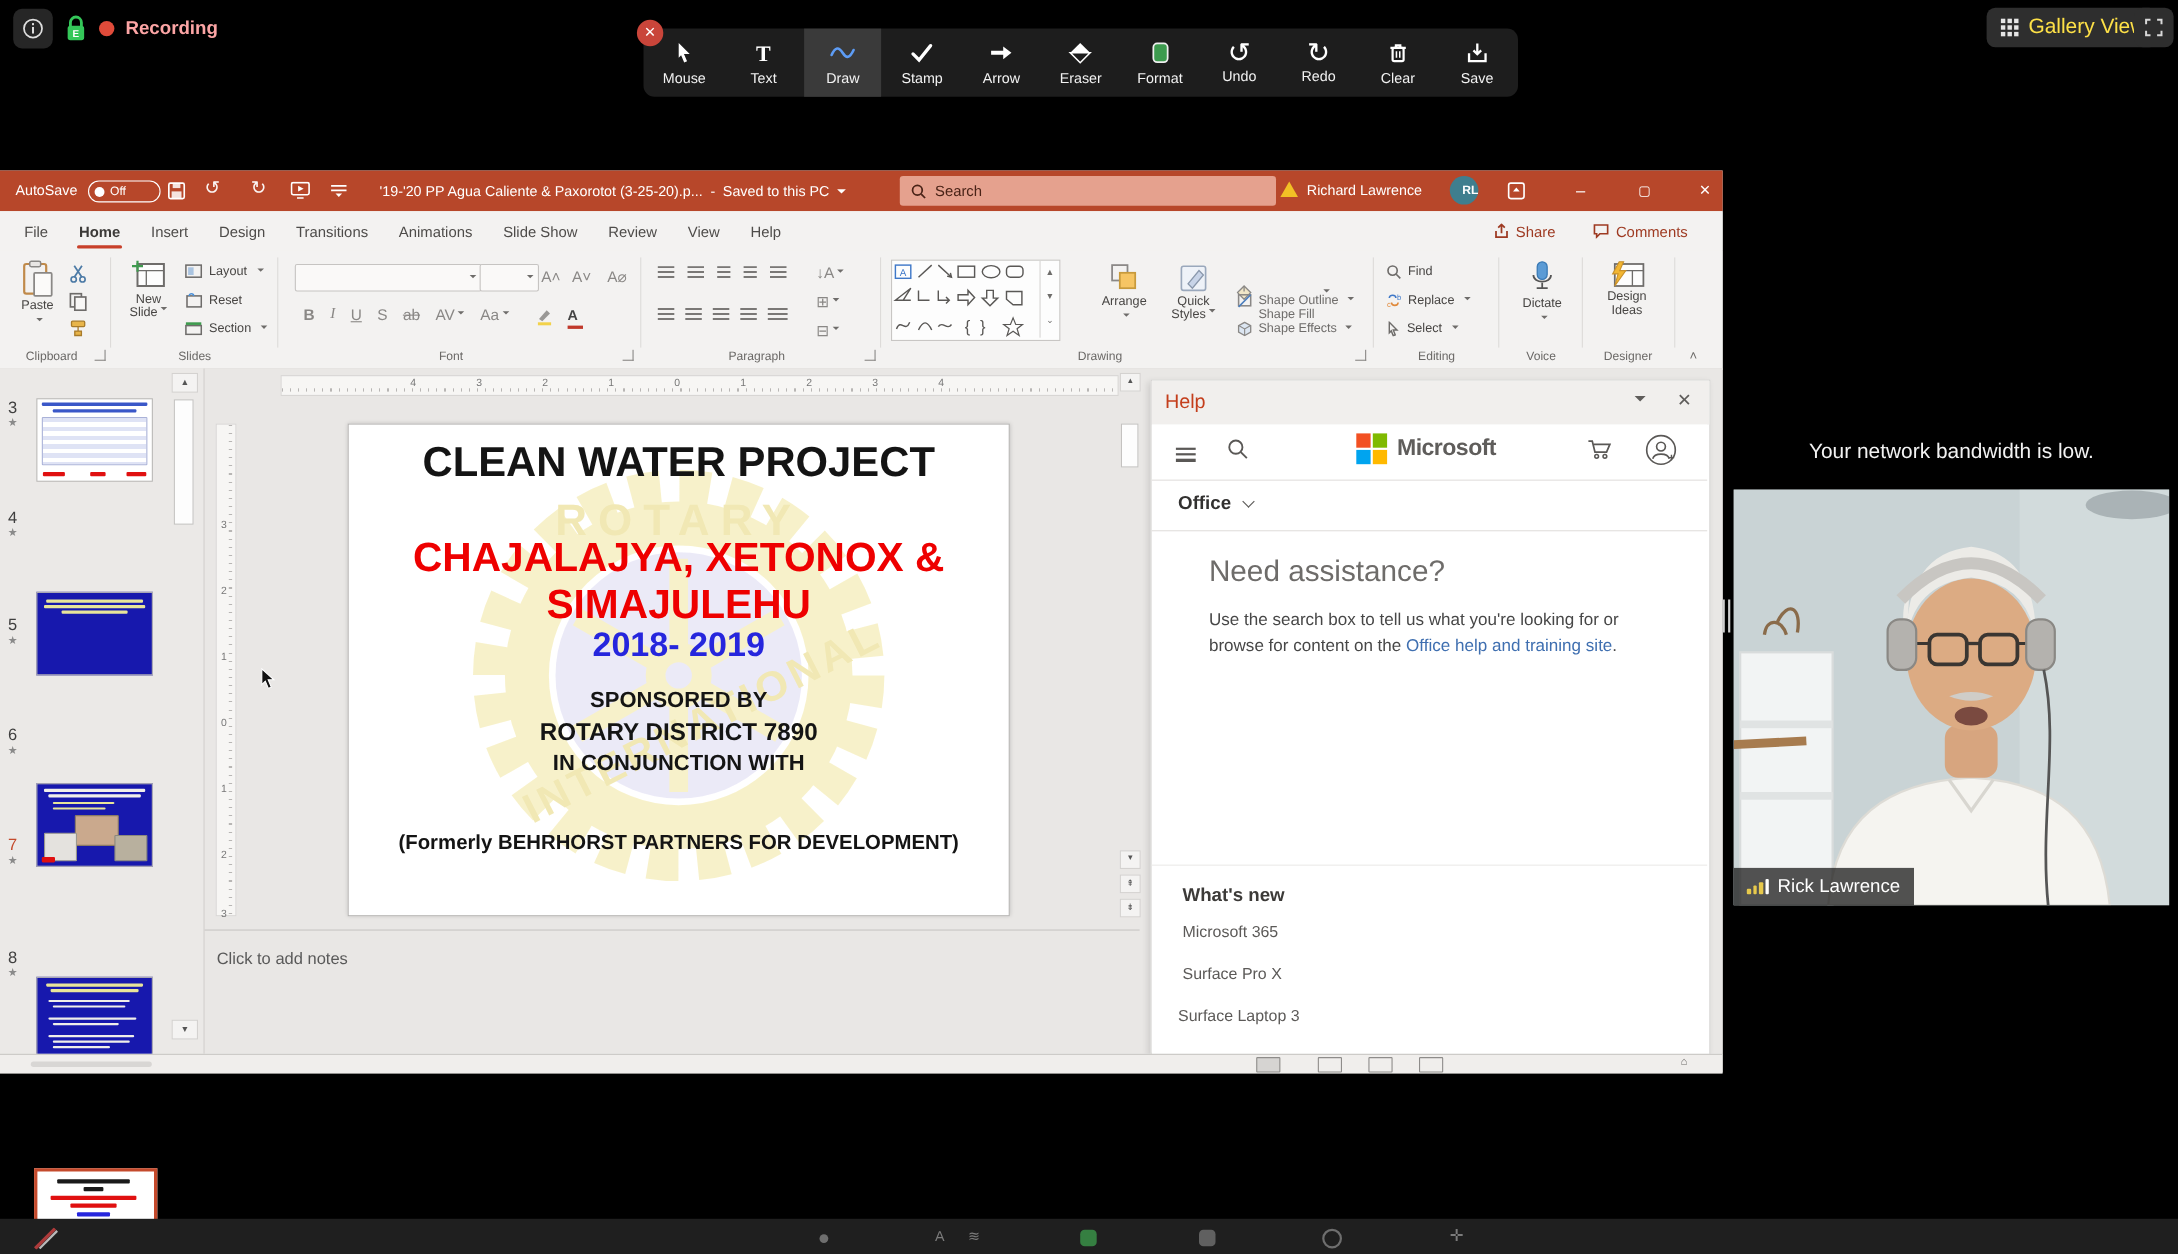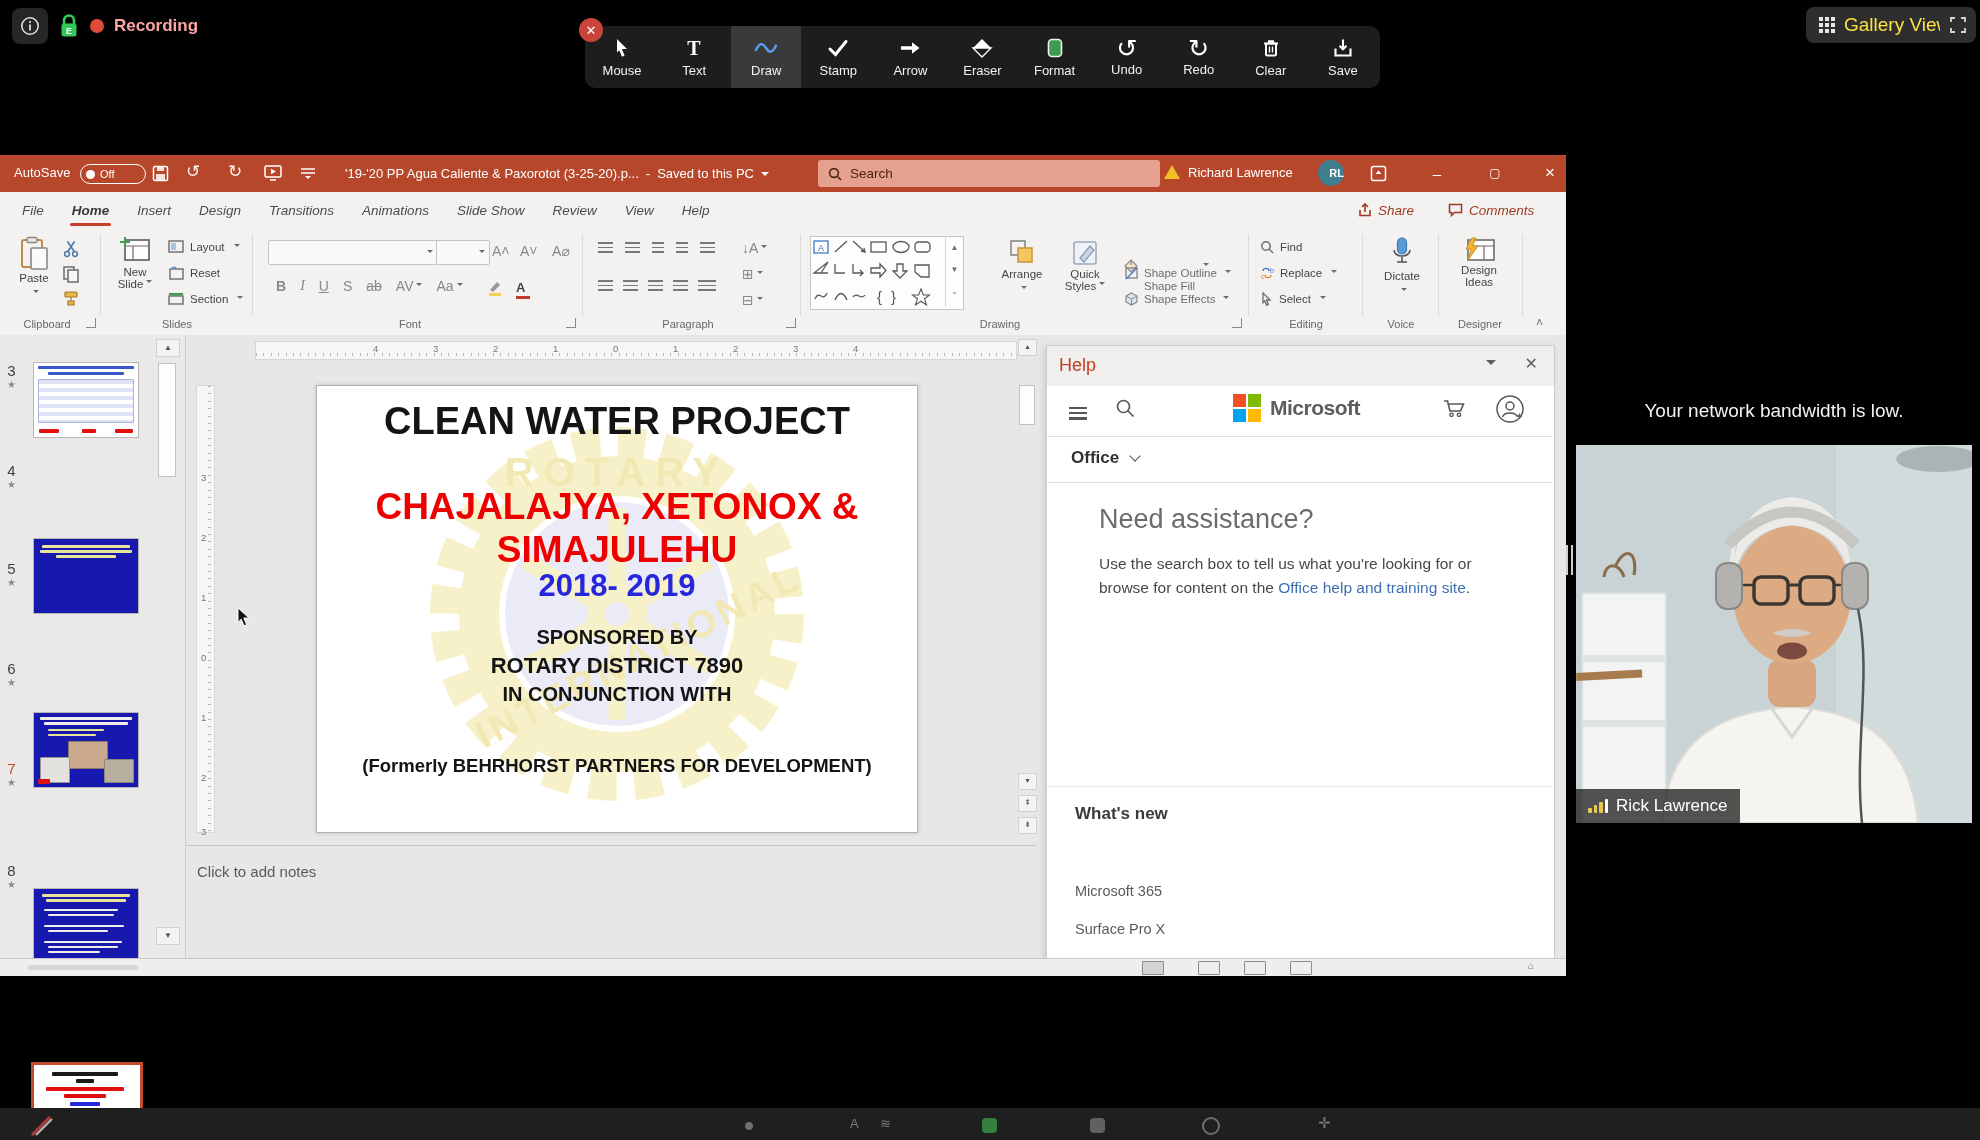--- a/index.html
+++ b/index.html
@@ -35,21 +35,21 @@
   .autosave-pill .dot{width:9px;height:9px;border-radius:50%;background:#fff;}
   .autosave-pill .st{font-size:11px;color:#fff;}
   .search-box{left:818px;top:5px;width:322px;height:27px;background:#e5a18e;border-radius:3px;
               display:flex;align-items:center;gap:8px;padding:0 10px;color:#4a2317;font-size:13.5px;}
   .warn-tri{width:0;height:0;border-left:8px solid transparent;border-right:8px solid transparent;
             border-bottom:14px solid #f2c025;position:relative;}
   .avatar{width:26px;height:26px;border-radius:50%;background:#3f7e8e;color:#fff;font-size:11px;
           display:flex;align-items:center;justify-content:flex-end;font-weight:600;}
   .winbtn{width:26px;height:26px;display:flex;align-items:center;justify-content:center;color:#fff;font-size:15px;}
 
-  .menubar{left:0;top:37px;width:100%;height:36px;background:#f3f2f1;font-style:italic;}
+  .menubar{left:0;top:37px;width:100%;height:36px;background:#f3f2f1;}
   .tabs{left:8px;top:0;height:36px;}
   .tab{padding:0 14px;font-size:13.5px;color:#4e4c4a;height:36px;display:flex;align-items:center;position:relative;}
   .tab.active{color:#3c3a38;font-weight:600;}
   .tab.active::after{content:"";position:absolute;left:12px;right:12px;bottom:2px;height:3px;
                      background:#c8402a;border-radius:2px;}
   .mb-right{font-size:13.5px;color:#9e3a22;gap:6px;}
 
   .ribbon{left:0;top:73px;width:100%;height:107px;background:#f3f2f1;border-bottom:1px solid #d1cfcd;}
   .grp-sep{width:1px;top:6px;height:82px;background:#dddbd9;}
   .grp-label{font-size:11px;color:#6a6866;text-align:center;bottom:5px;}
@@ -83,21 +83,21 @@
   .slide-text{position:absolute;left:0;width:100%;text-align:center;font-weight:700;line-height:1.12;}
 
   .help-pane{left:1046px;top:10px;width:507px;height:613px;background:#fff;border:1px solid #cfcdcb;
              box-shadow:-2px 2px 6px rgba(0,0,0,.12);}
   .help-head{left:0;top:0;width:100%;height:40px;background:#f1efed;}
   .help-title{font-size:18px;color:#c43e1c;}
   .hmb{width:18px;height:2.2px;background:#5a5856;margin:3px 0;}
   .ms-sq{width:13px;height:13px;}
   .help-body-txt{font-size:15.5px;color:#474747;line-height:24px;}
   .help-link{color:#3f6fb0;}
-  .wn-item{font-size:14.5px;color:#5c5a58;margin-top:43px;}
+  .wn-item{font-size:14.5px;color:#5c5a58;}
 
   .statusbar{left:0;top:803px;width:1566px;height:17px;background:#f0eeec;border-top:1px solid #c9c7c5;}
   .sb-ic{width:20px;height:12px;border:1px solid #8e8c8a;border-radius:1px;}
 
   
   .bandwidth{left:1576px;top:400px;width:396px;text-align:center;color:#f2f2f2;font-size:19px;}
   .video{left:1576px;top:445px;width:396px;height:378px;background:#c9d3d5;overflow:hidden;}
   .nameplate{left:0;bottom:0;height:34px;background:rgba(18,18,18,.72);display:flex;align-items:center;
              gap:8px;padding:0 12px;}
   .nameplate .nm{color:#fff;font-size:17px;}

